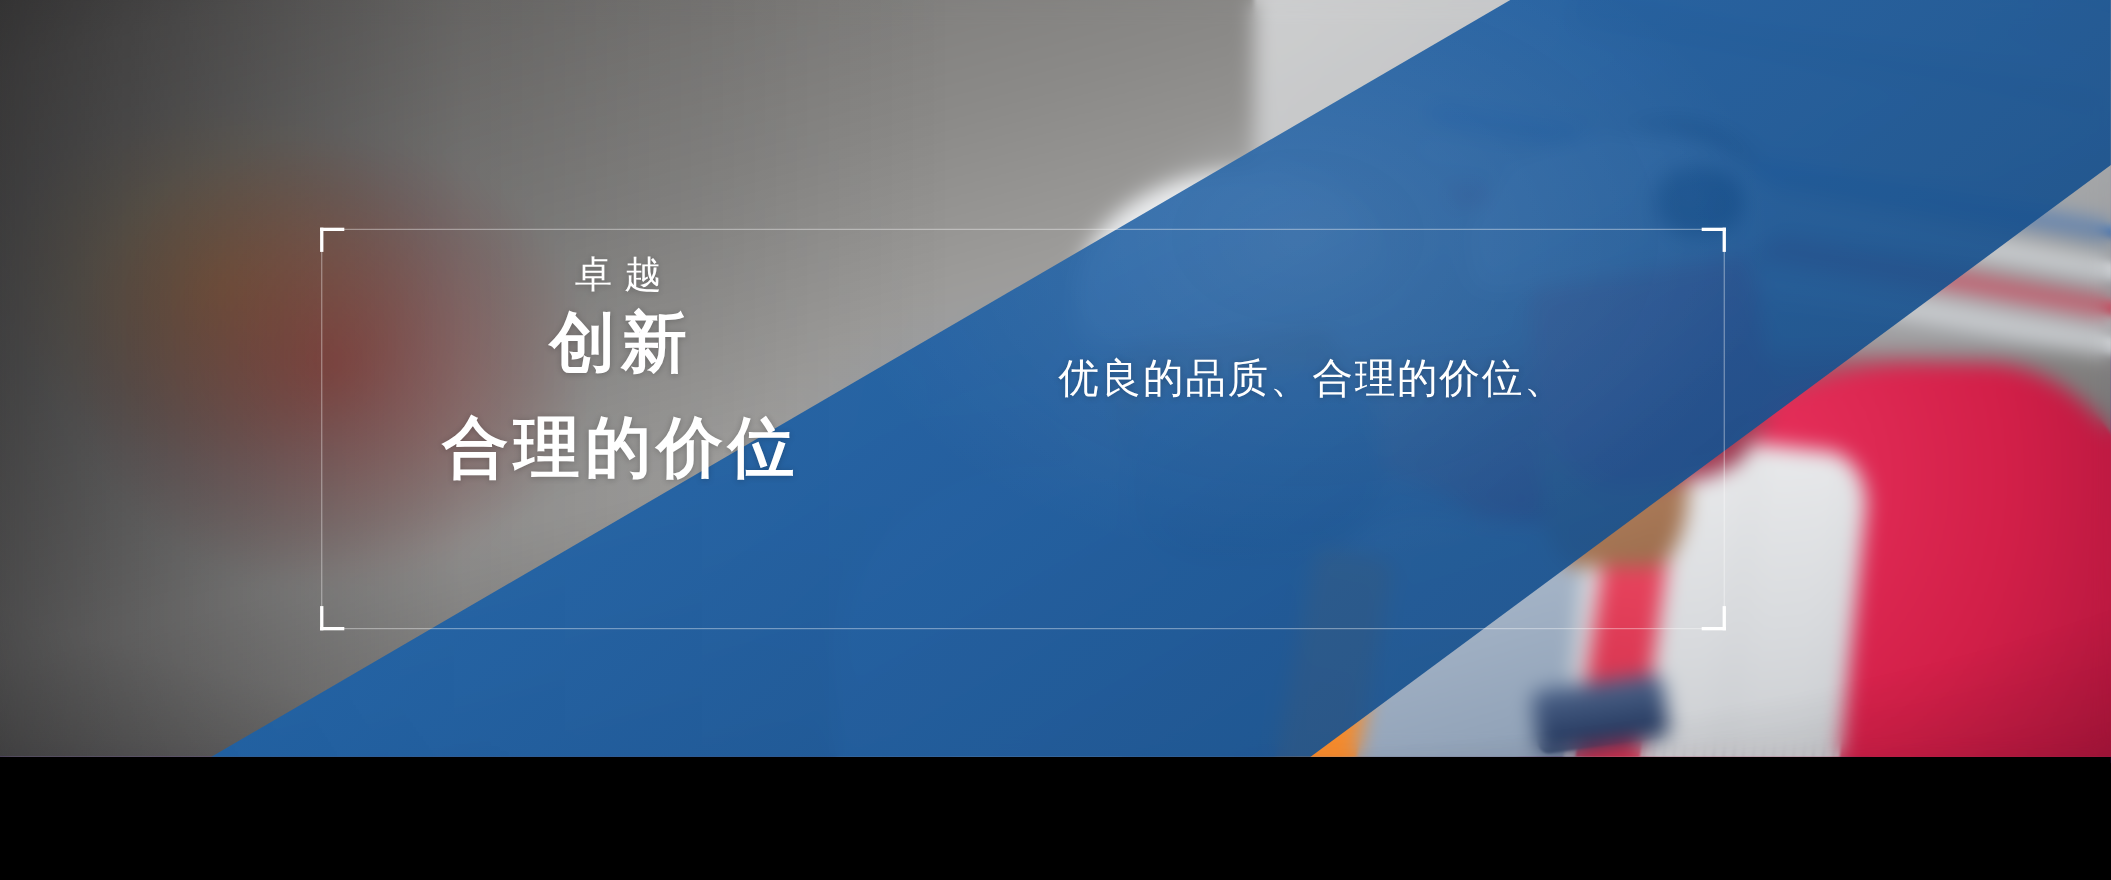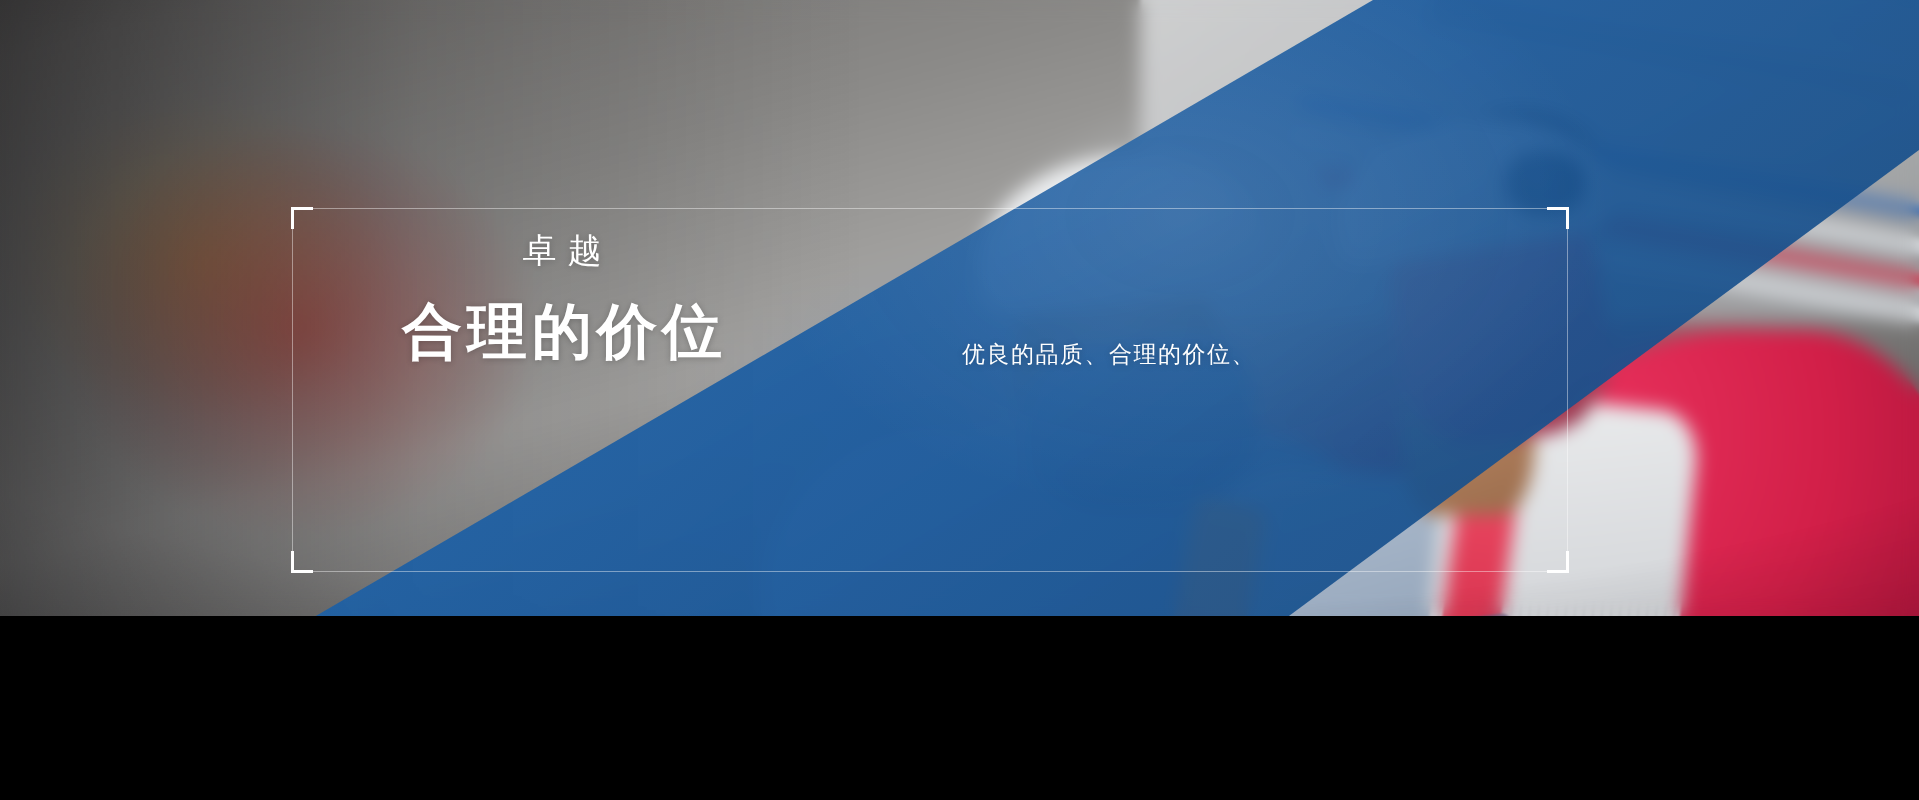--- a/index.html
+++ b/index.html
@@ -2,21 +2,21 @@
 <html><head>
 <meta charset="utf-8">
 <title>Banner</title>
 <style>
   html,body{margin:0;padding:0;background:#000;}
   body{font-family:"Liberation Sans","DejaVu Sans",sans-serif;}
 
   .banner{
     position:relative;
     width:1919px;
-    height:616px;
+    height:688px;
     overflow:hidden;
     background:#6d28d9;
   }
 
   
   .photo{position:absolute;inset:0;overflow:hidden;}
 
   .photo-base{
     position:absolute;inset:0;
     background:
@@ -235,23 +235,23 @@
     font-weight:700;
     letter-spacing:5px;
     line-height:1.22;
     text-indent:5px;
     margin-top:2px;
   }
   .hl-gap{height:20px;}
 
   .subcopy{
     position:absolute;
-    left:962px;top:324px;
+    left:962px;top:314px;
     color:#ffffff;
-    font-size:23px;
+    font-size:37px;
     line-height:60px;
     letter-spacing:1.5px;
     text-shadow:0 1px 6px rgba(0,0,0,.25);
     white-space:nowrap;
   }
 </style>
 </head>
 <body>
 
 <div class="banner">
@@ -309,20 +309,21 @@
         <b class="v"></b>
       </span>
     <span class="fc fc-br">
         <b class="h"></b>
         <b class="v"></b>
       </span>
   </div>
 
   <div class="headline">
     <div class="hl-sm">卓越</div>
+    <div class="hl-lg">创新</div>
     <div class="hl-gap"></div>
     <div class="hl-lg">合理的价位</div>
   </div>
 
   <div class="subcopy">
     <div>优良的品质、合理的价位、</div>
   </div>
 
 </div>
 

